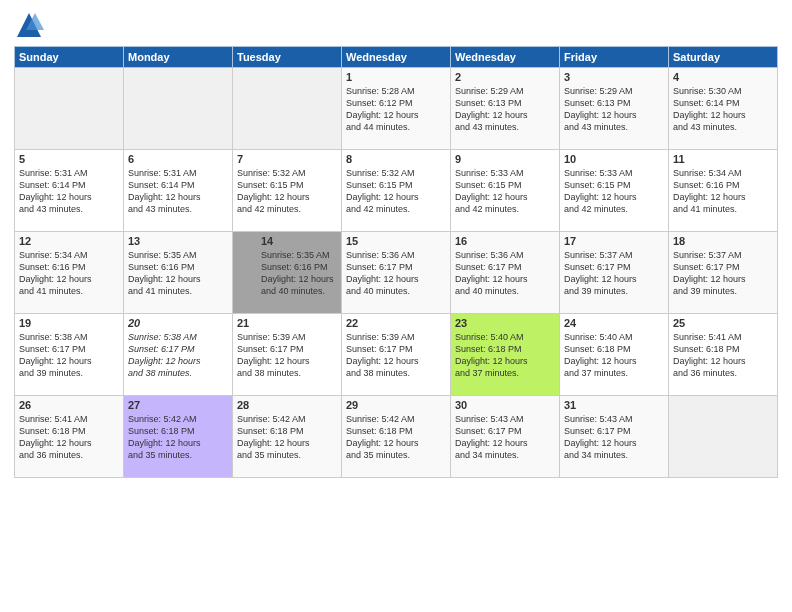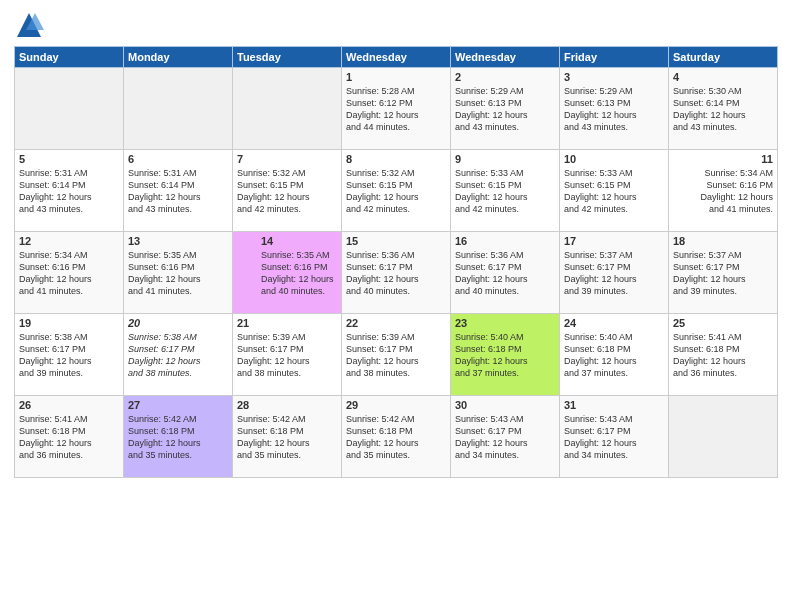--- a/index.html
+++ b/index.html
@@ -179,35 +179,35 @@
 Daylight: 12 hours
 and 42 minutes.</span></td>
           <td style="background: rgb(255, 255, 255);"><span class="day-num">9</span><span class="day-info" style="white-space: pre-line;">Sunrise: 5:33 AM
 Sunset: 6:15 PM
 Daylight: 12 hours
 and 42 minutes.</span></td>
           <td style="background: rgb(255, 255, 255);"><span class="day-num">10</span><span class="day-info" style="white-space: pre-line;">Sunrise: 5:33 AM
 Sunset: 6:15 PM
 Daylight: 12 hours
 and 42 minutes.</span></td>
-          <td style="background: rgb(255, 255, 255); text-align: right;"><span class="day-num">11</span><span class="day-info" style="white-space: pre-line;">Sunrise: 5:34 AM
+          <td style="background: rgb(255, 255, 255);"><span class="day-num">11</span><span class="day-info" style="white-space: pre-line;">Sunrise: 5:34 AM
 Sunset: 6:16 PM
 Daylight: 12 hours
 and 41 minutes.</span></td>
         </tr>
         <tr class="week-row">
           <td style="background: rgb(249, 249, 249);"><span class="day-num">12</span><span class="day-info" style="white-space: pre-line;">Sunrise: 5:34 AM
 Sunset: 6:16 PM
 Daylight: 12 hours
 and 41 minutes.</span></td>
           <td style="background: rgb(249, 249, 249);"><span class="day-num">13</span><span class="day-info" style="white-space: pre-line;">Sunrise: 5:35 AM
 Sunset: 6:16 PM
 Daylight: 12 hours
 and 41 minutes.</span></td>
-          <td style="background: #f0abfc; padding-left: 28px;"><span class="day-num">14</span><span class="day-info" style="white-space: pre-line;">Sunrise: 5:35 AM
+          <td style="background: #a3a3a3; padding-left: 28px;"><span class="day-num">14</span><span class="day-info" style="white-space: pre-line;">Sunrise: 5:35 AM
 Sunset: 6:16 PM
 Daylight: 12 hours
 and 40 minutes.</span></td>
           <td style="background: rgb(249, 249, 249);"><span class="day-num">15</span><span class="day-info" style="white-space: pre-line;">Sunrise: 5:36 AM
 Sunset: 6:17 PM
 Daylight: 12 hours
 and 40 minutes.</span></td>
           <td style="background: rgb(249, 249, 249);"><span class="day-num">16</span><span class="day-info" style="white-space: pre-line;">Sunrise: 5:36 AM
 Sunset: 6:17 PM
 Daylight: 12 hours

